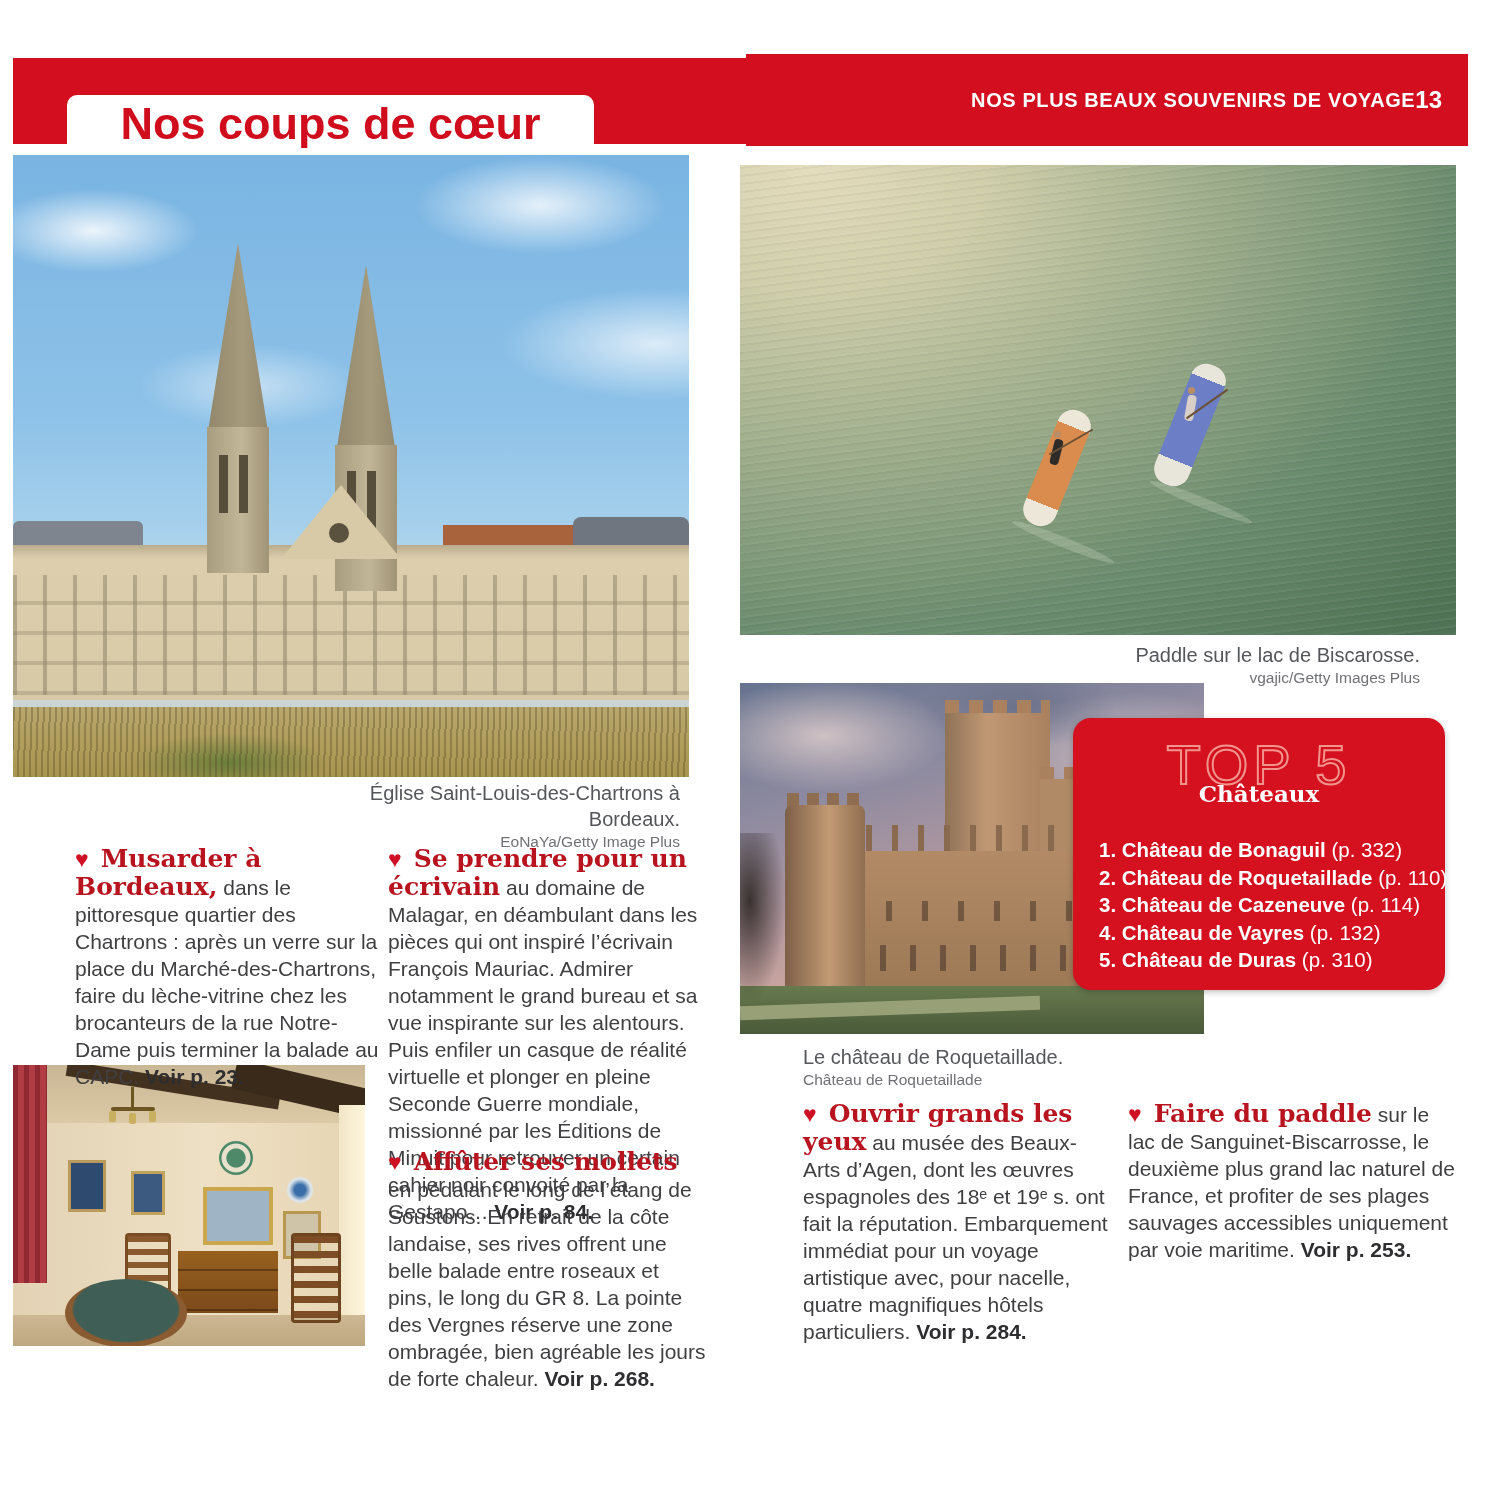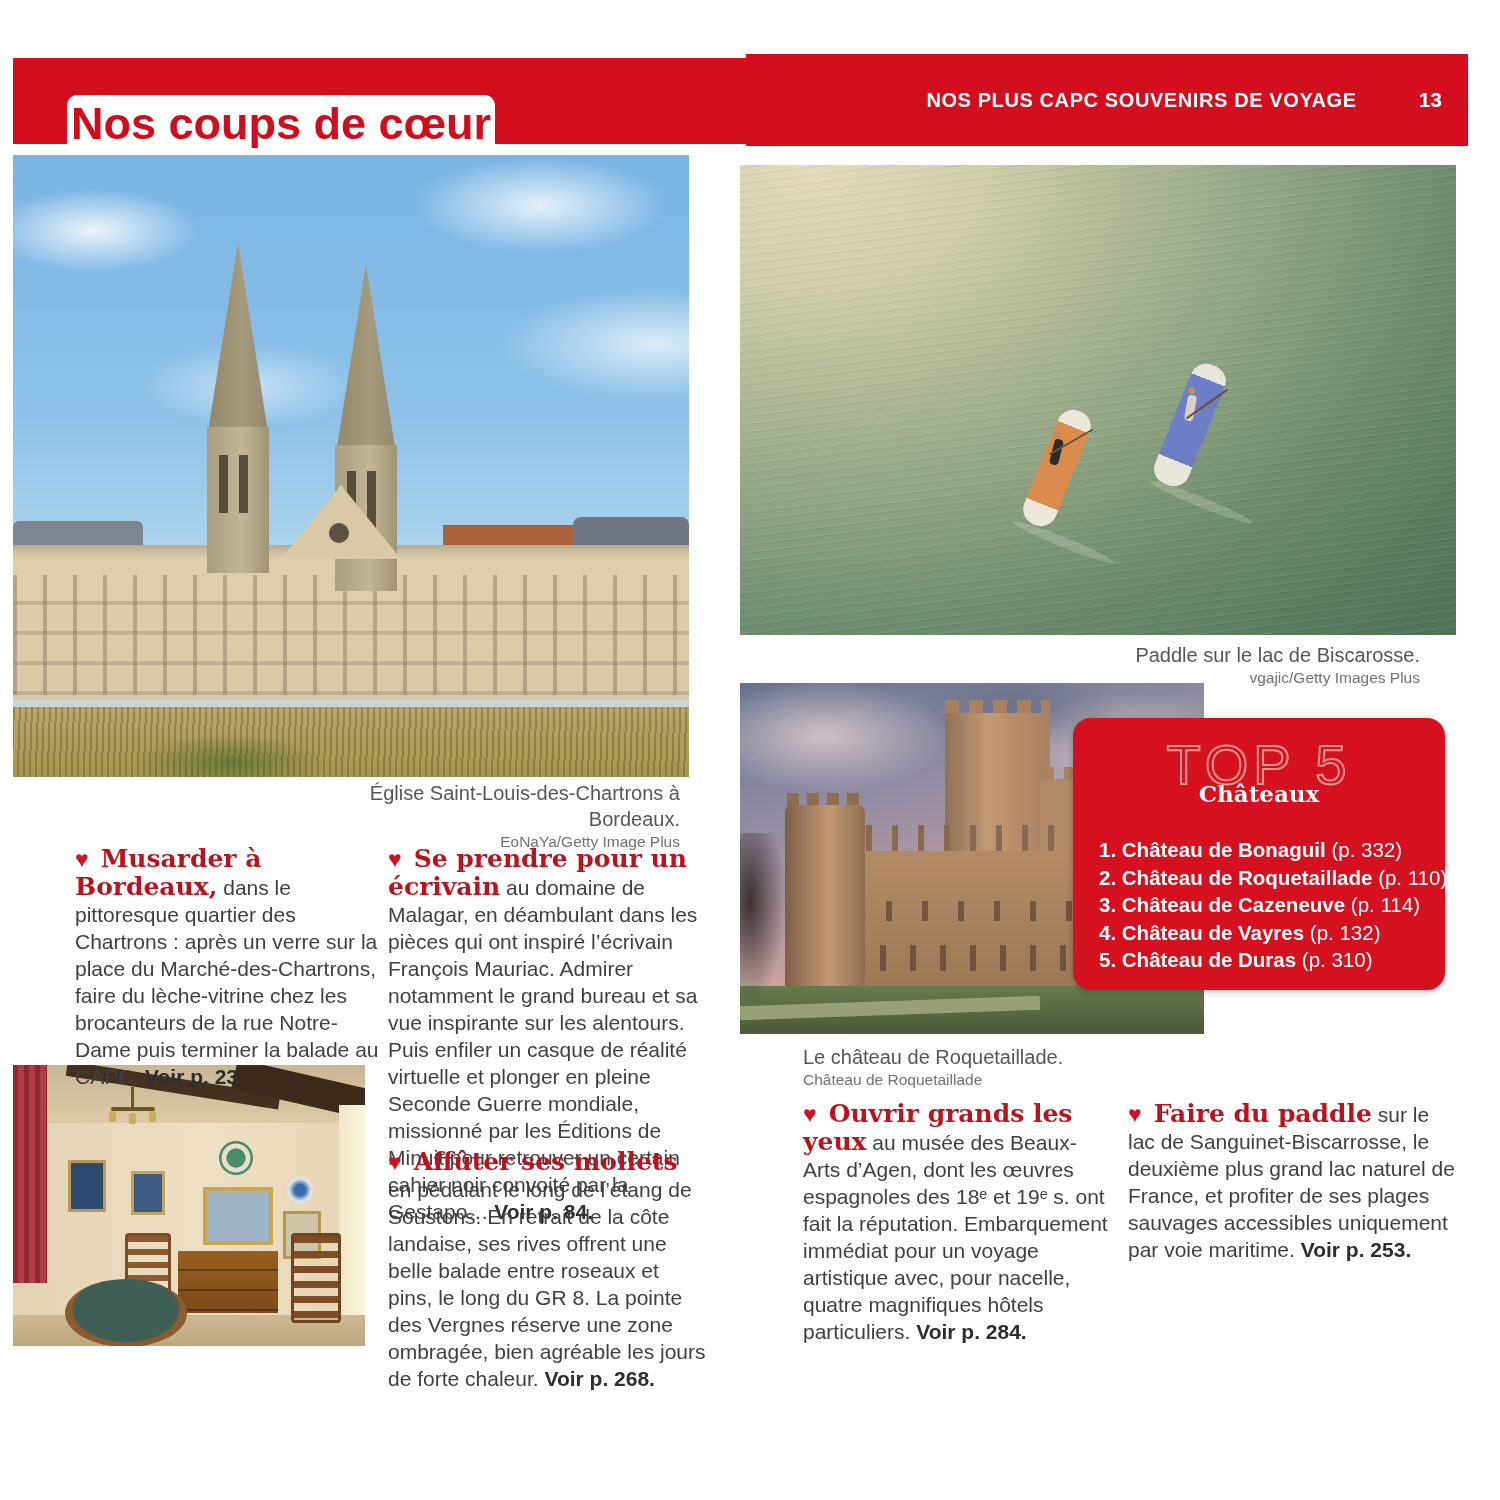--- a/index.html
+++ b/index.html
@@ -4,25 +4,25 @@
 <style>
   html,body{margin:0;padding:0;background:#ffffff;}
   .page{position:relative;width:1500px;height:1500px;background:#ffffff;overflow:hidden;
         font-family:"Liberation Sans", sans-serif;}
   .abs{position:absolute;}
 
   
   .banner{background:#d30f1f;}
   .banner-left{left:13px;top:58px;width:733px;height:86px;}
   .banner-right{left:746px;top:54px;width:722px;height:92px;display:flex;align-items:center;justify-content:flex-end;}
-  .title-box{left:67px;top:95px;width:428px;height:58px;background:#ffffff;border-radius:10px;
+  .title-box{left:67px;top:95px;width:527px;height:58px;background:#ffffff;border-radius:10px;
              display:flex;align-items:center;justify-content:center;}
   .title-box span{color:#cf0d1d;font-weight:bold;font-size:45px;letter-spacing:0px;}
   .runhead{color:#ffffff;font-weight:bold;font-size:20px;letter-spacing:.6px;}
-  .pagenum{color:#ffffff;font-weight:bold;font-size:21px;margin-left:62px;margin-right:26px;}
+  .pagenum{color:#ffffff;font-weight:bold;font-size:24px;margin-right:26px;}
 
   
   .fig{overflow:hidden;}
   
   .fig-church{left:13px;top:155px;width:676px;height:622px;
     background:linear-gradient(180deg,#79b4e2 0%,#8ec2e8 42%,#a6d0ec 60%,#c2dcee 70%);}
   .church-clouds{left:0;top:0;width:676px;height:420px;background:
     radial-gradient(150px 60px at 12% 18%,rgba(255,255,255,.85),transparent 70%),
     radial-gradient(180px 70px at 78% 12%,rgba(255,255,255,.8),transparent 70%),
     radial-gradient(220px 80px at 95% 45%,rgba(255,255,255,.7),transparent 70%),
@@ -160,21 +160,21 @@
   .top5-item .num,.top5-item .name{font-weight:bold;}
   .top5-item .pref{font-weight:normal;}
 </style>
 </head>
 <body>
 
 <div class="page">
 
   <div class="abs banner banner-left"></div>
   <div class="abs banner banner-right">
-    <span class="runhead">NOS PLUS CAPC SOUVENIRS DE VOYAGE</span>
+    <span class="runhead">NOS PLUS BEAUX SOUVENIRS DE VOYAGE</span>
     <span class="pagenum">13</span>
   </div>
   <div class="abs title-box">
     <span>Nos coups de cœur</span>
   </div>
 
   <div class="abs fig fig-church">
     <div class="abs church-clouds"></div>
     <div class="abs roof-gray1"></div>
     <div class="abs roof-orange"></div>

